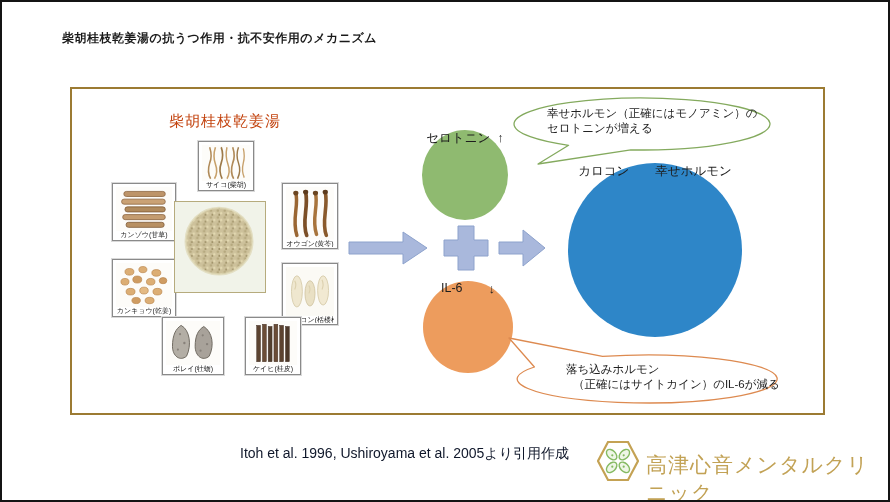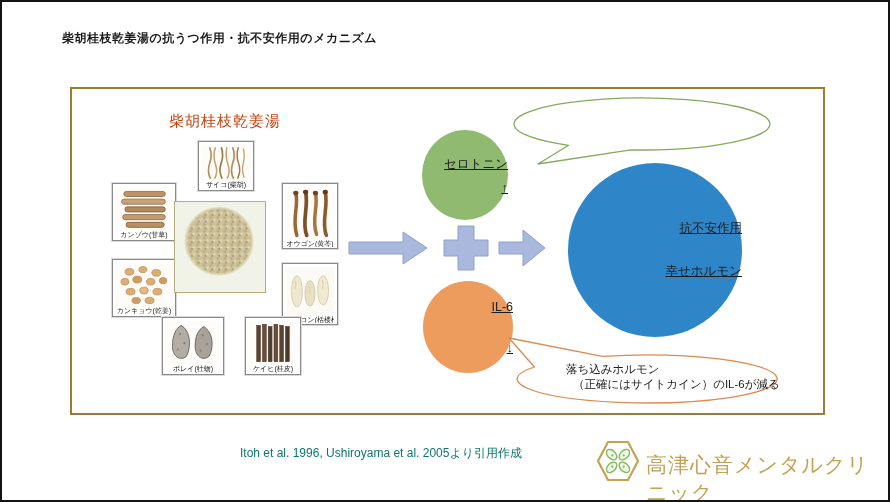--- a/index.html
+++ b/index.html
@@ -21,41 +21,41 @@
   .t-kanzo   { left:110px; top:181px; width:64px; height:58px; }
   .t-ogon    { left:280px; top:181px; width:56px; height:66px; }
   .t-kankyo  { left:110px; top:257px; width:64px; height:58px; }
   .t-karokon { left:280px; top:261px; width:56px; height:62px; }
   .t-borei   { left:160px; top:315px; width:62px; height:58px; }
   .t-keihi   { left:243px; top:315px; width:56px; height:58px; }
   .center-photo { left:172px; top:199px; width:92px; height:92px; border:1px solid #b6ab7d; background:#f1f3e9; }
   .center-photo svg { width:100%; height:100%; display:block; }
 
   
-  .circle { border-radius:50%; display:flex; flex-direction:column; align-items:flex-end;
-            justify-content:center; text-align:center; color:#1d1d1d;text-decoration:underline; }
+  .circle { border-radius:50%; display:flex; align-items:flex-start;
+            justify-content:center; text-align:center; color:#1d1d1d; }
   .c-sero { left:420px; top:128px; width:86px; height:90px; background:#8fba70; font-size:12.5px; gap:7px; }
   .c-il6  { left:421px; top:279px; width:90px; height:92px; background:#ed9c5d; font-size:12.5px; gap:26px; }
   .c-eff  { left:566px; top:161px; width:174px; height:174px; background:#2e86c8; font-size:12.5px; gap:26px; }
   .dir { font-size:13px; }
 
   
   .flow { left:345px; top:222px; width:200px; height:48px; }
 
   
   .bub { pointer-events:none; }
   .bub-top { left:505px; top:92px; width:285px; height:80px; }
   .bub-bot { left:495px; top:328px; width:295px; height:78px; }
   .bub-text { font-size:11.5px; line-height:15px; color:#222; white-space:nowrap; }
   .bt-top { left:545px; top:104px; }
   .bt-bot { left:564px; top:360px; }
   .bt-bot .l2 { padding-left:7px; }
 
   
-  .citation { left:238px; top:443px; font-size:12px; color:#0f766e; }
+  .citation { left:238px; top:443px; font-size:14px; color:#0f172a; }
   .logo { left:595px; top:436px; width:42px; height:46px; }
   .clinic { left:644px; top:449px; font-size:21px; color:#c2a255; letter-spacing:1px; }
 </style>
 </head>
 <body>
 
 <div class="canvas">
 
   <div class="abs title">柴胡桂枝乾姜湯の抗うつ作用・抗不安作用のメカニズム</div>
 
@@ -196,27 +196,31 @@
     <div>セロトニン</div>
     <div class="dir">↑</div>
   </div>
 
   <div class="abs circle c-il6">
     <div>IL-6</div>
     <div class="dir">↓</div>
   </div>
 
   <div class="abs circle c-eff">
-    <div>抗不安作用</div>
+    <div>カロコン</div>
     <div>幸せホルモン</div>
   </div>
 
   <svg class="abs bub bub-top" viewBox="0 0 285 80">
     <path d="M 61.6 51.3 A 128 26 0 1 1 123.8 55.9 L 31 70 Z" fill="#ffffff" stroke="#84aa5e" stroke-width="1.3" stroke-linejoin="round"></path>
   </svg>
+  <div class="abs bub-text bt-top">
+    <div>幸せホルモン（正確にはモノアミン）の</div>
+    <div>セロトニンが増える</div>
+  </div>
 
   <svg class="abs bub bub-bot" viewBox="0 0 295 78">
     <path d="M 37.4 37 A 130 24 0 1 0 105.5 26.4 L 12 8 Z" fill="#ffffff" stroke="#dd8a50" stroke-width="1.3" stroke-linejoin="round"></path>
   </svg>
   <div class="abs bub-text bt-bot">
     <div>落ち込みホルモン</div>
     <div class="l2">（正確にはサイトカイン）のIL-6が減る</div>
   </div>
 
   <div class="abs citation">Itoh et al. 1996, Ushiroyama et al. 2005より引用作成</div>

